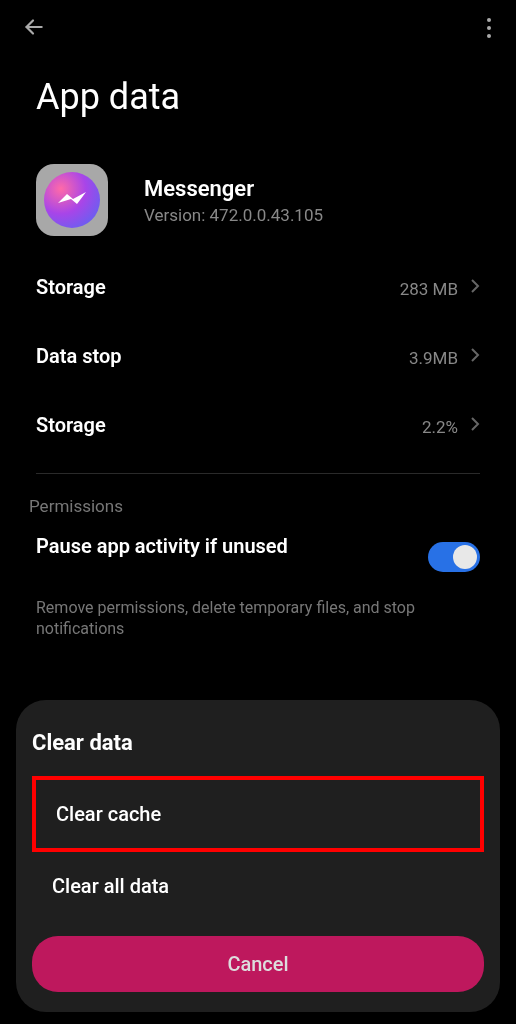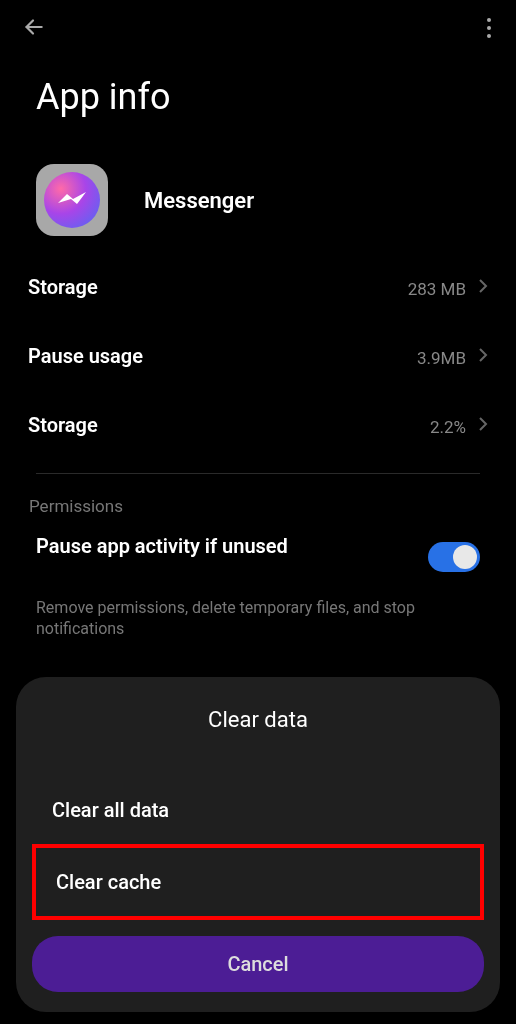--- a/index.html
+++ b/index.html
@@ -78,21 +78,21 @@
     }
     .app-version {
       font-size: 17px;
       color: #888;
       margin-top: 4px;
     }
     .list-item {
       display: flex;
       align-items: center;
       justify-content: space-between;
-      padding: 22px 28px;
+      padding: 22px 36px;
       cursor: pointer;
     }
     .list-label {
       font-size: 20px;
       font-weight: 600;
       color: #ffffff;
     }
     .list-right {
       display: flex;
       align-items: flex-end;
@@ -160,39 +160,39 @@
     .bottom-sheet {
       position: absolute;
       left: 16px;
       right: 16px;
       bottom: 12px;
       background: #1f1f1f;
       border-radius: 30px;
       padding: 30px 16px 20px 16px;
     }
     .sheet-title {
-      text-align: center;
-      font-size: 22px;
-      font-weight: 400;
-      color: #ffffff;
-      margin-bottom: 44px;
+      text-align: left;
+      font-size: 22px;
+      font-weight: 700;
+      color: #ffffff;
+      margin-bottom: 21px;
     }
     .sheet-option {
       padding: 22px 20px;
       font-size: 20px;
       font-weight: 500;
       color: #ffffff;
       cursor: pointer;
     }
     .highlighted {
       border: 4px solid #ff0000;
     }
     .cancel-btn {
       margin-top: 16px;
-      background: #4c1d95;
+      background: #be185d;
       border-radius: 26px;
       padding: 16px;
       text-align: center;
       font-size: 20px;
       font-weight: 500;
       color: #dddddd;
       cursor: pointer;
     }
   </style>
 </head>
@@ -207,49 +207,50 @@
   </div>
   <div class="more-dots">
     <svg width="6" height="22" viewBox="0 0 6 22" fill="#aaa">
       <circle cx="3" cy="3" r="2"></circle>
       <circle cx="3" cy="11" r="2"></circle>
       <circle cx="3" cy="19" r="2"></circle>
     </svg>
   </div>
 </div>
 
-<div class="page-title">App info</div>
+<div class="page-title">App data</div>
 
 <div class="app-row">
   <div class="app-icon">
     <div class="app-icon-inner">
       <svg class="lightning" viewBox="0 0 32 18">
         <path d="M 2 12 L 11 3 L 17 8 L 30 1 L 21 13 L 15 8 Z" fill="#ffffff"></path>
       </svg>
     </div>
   </div>
   <div>
     <div class="app-name">Messenger</div>
+    <div class="app-version">Version: 472.0.0.43.105</div>
   </div>
 </div>
 
 <div class="list-item">
   <div class="list-label">Storage</div>
   <div class="list-right">
     <div class="list-value">283 MB</div>
     <div class="chevron">
       <svg width="10" height="16" viewBox="0 0 10 16" fill="none" stroke="#666" stroke-width="2">
           <polyline points="2 2 8 8 2 14"></polyline>
         </svg>
     </div>
   </div>
 </div>
 
 <div class="list-item">
-  <div class="list-label">Pause usage</div>
+  <div class="list-label">Data stop</div>
   <div class="list-right">
     <div class="list-value">3.9MB</div>
     <div class="chevron">
       <svg width="10" height="16" viewBox="0 0 10 16" fill="none" stroke="#666" stroke-width="2">
           <polyline points="2 2 8 8 2 14"></polyline>
         </svg>
     </div>
   </div>
 </div>
 
@@ -274,16 +275,16 @@
     <div class="toggle-title">Pause app activity if unused</div>
     <div class="toggle-desc">Remove permissions, delete temporary files, and stop notifications</div>
   </div>
   <div class="toggle">
     <div class="toggle-knob"></div>
   </div>
 </div>
 
 <div class="bottom-sheet">
   <div class="sheet-title">Clear data</div>
+  <div class="sheet-option highlighted">Clear cache</div>
   <div class="sheet-option">Clear all data</div>
-  <div class="sheet-option highlighted">Clear cache</div>
   <div class="cancel-btn">Cancel</div>
 </div>
 
 </body></html>

